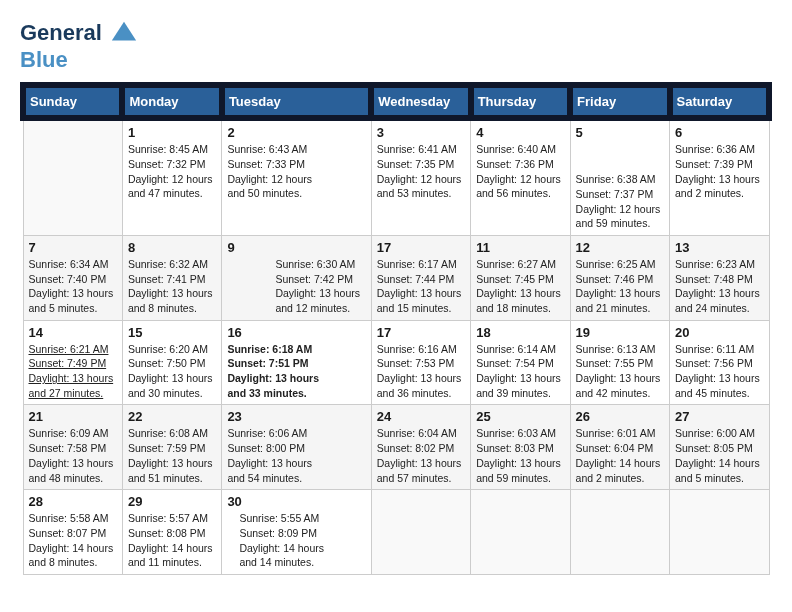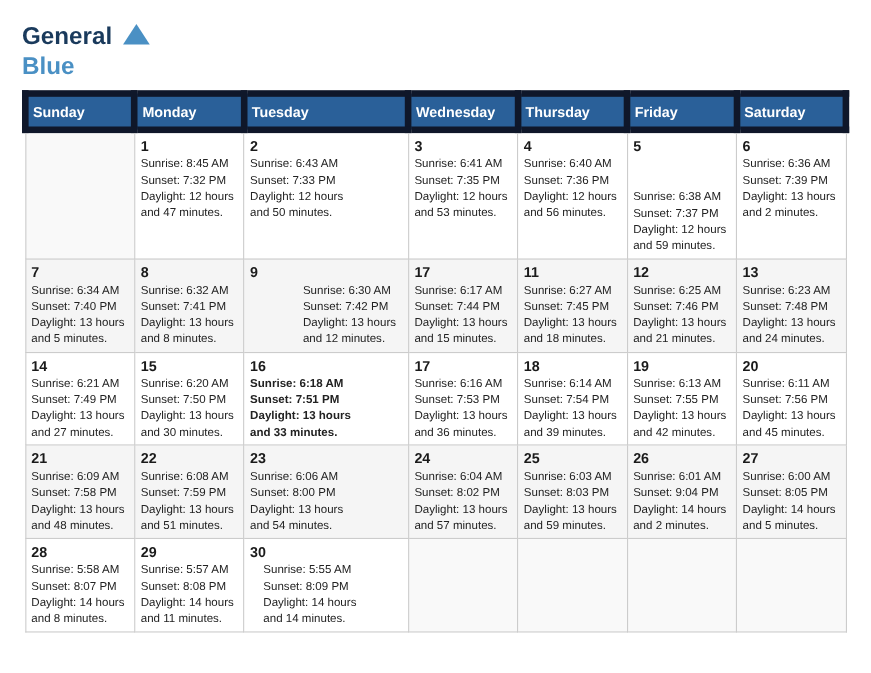--- a/index.html
+++ b/index.html
@@ -206,21 +206,21 @@
           <span class="day-number">13</span>
           <div class="cell-content" style="white-space: pre-line;">Sunrise: 6:23 AM
 Sunset: 7:48 PM
 Daylight: 13 hours
 and 24 minutes.</div>
         </td>
       </tr>
       <tr>
         <td>
           <span class="day-number">14</span>
-          <div class="cell-content" style="white-space: pre-line;">Sunrise: 6:21 AM
+          <div class="cell-content" style="white-space: pre-line; text-decoration: underline;">Sunrise: 6:21 AM
 Sunset: 7:49 PM
 Daylight: 13 hours
 and 27 minutes.</div>
         </td>
         <td>
           <span class="day-number">15</span>
           <div class="cell-content" style="white-space: pre-line;">Sunrise: 6:20 AM
 Sunset: 7:50 PM
 Daylight: 13 hours
 and 30 minutes.</div>
@@ -293,21 +293,21 @@
         <td>
           <span class="day-number">25</span>
           <div class="cell-content" style="white-space: pre-line;">Sunrise: 6:03 AM
 Sunset: 8:03 PM
 Daylight: 13 hours
 and 59 minutes.</div>
         </td>
         <td>
           <span class="day-number">26</span>
           <div class="cell-content" style="white-space: pre-line;">Sunrise: 6:01 AM
-Sunset: 9:04 PM
+Sunset: 6:04 PM
 Daylight: 14 hours
 and 2 minutes.</div>
         </td>
         <td>
           <span class="day-number">27</span>
           <div class="cell-content" style="white-space: pre-line;">Sunrise: 6:00 AM
 Sunset: 8:05 PM
 Daylight: 14 hours
 and 5 minutes.</div>
         </td>

